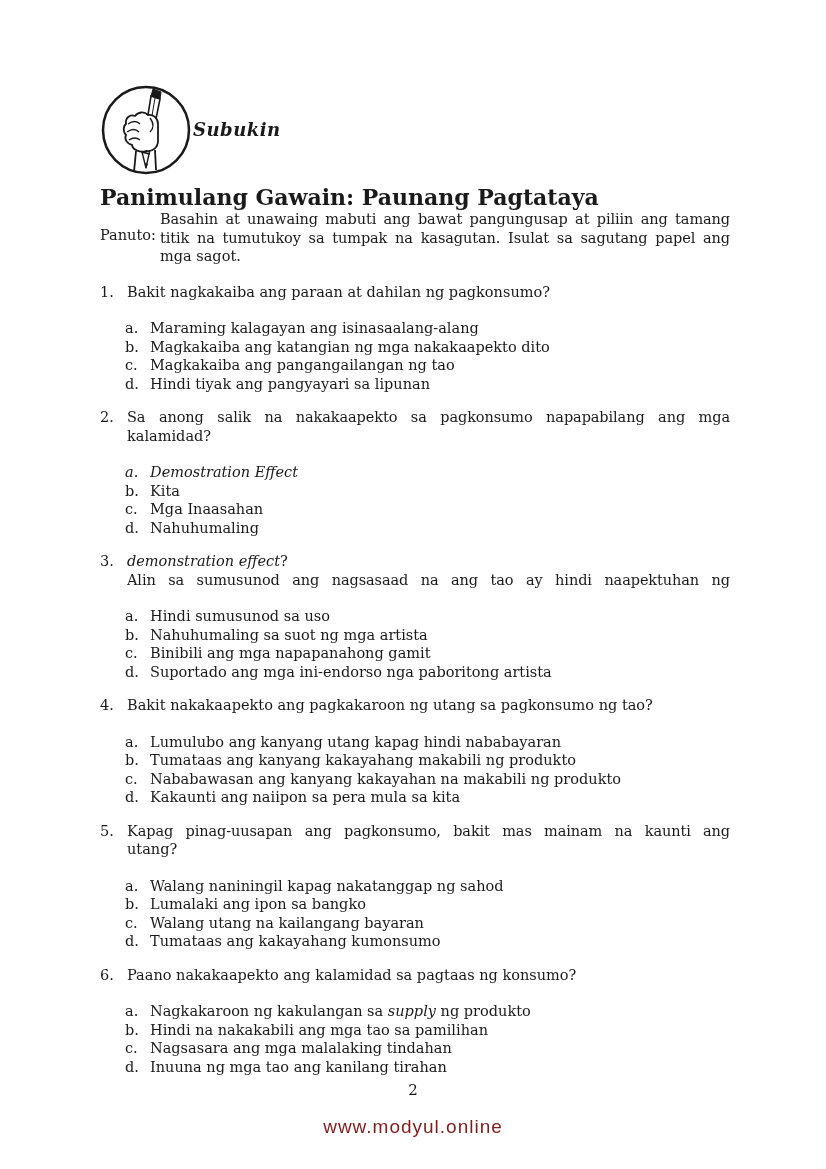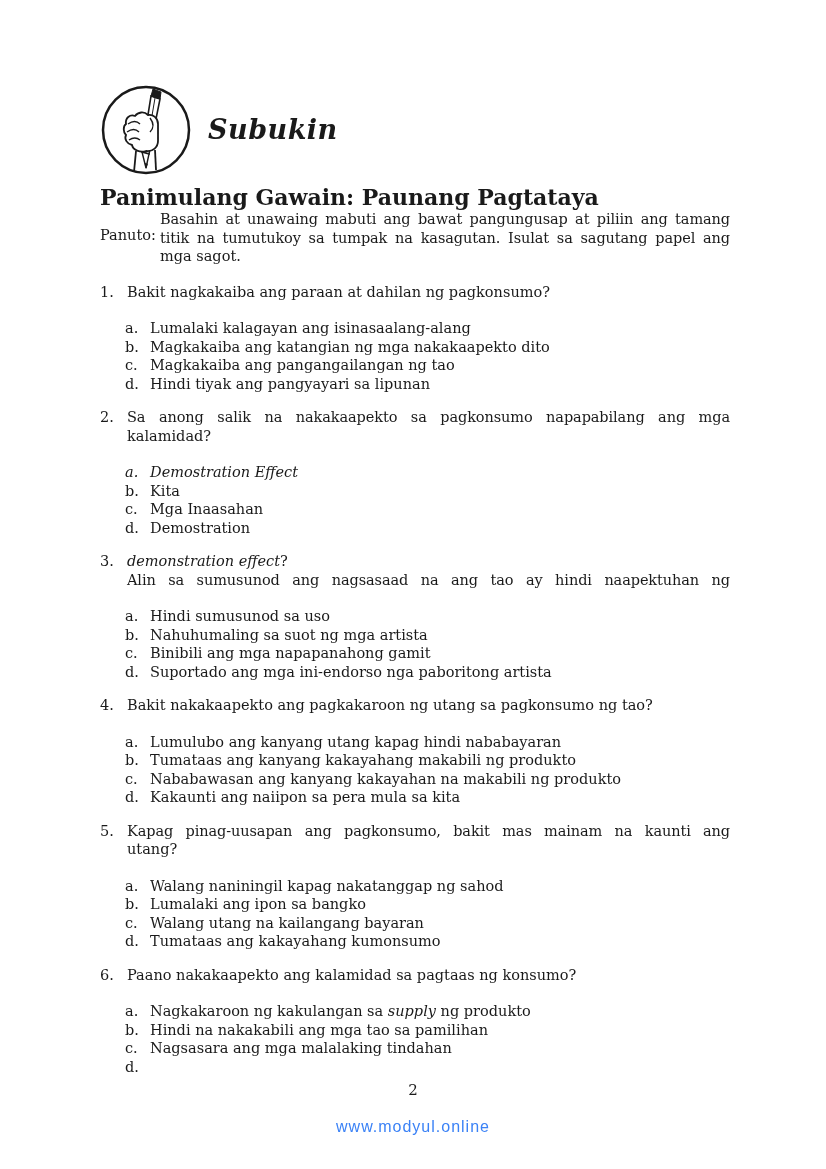--- a/index.html
+++ b/index.html
@@ -12,22 +12,22 @@
     font-family:"DejaVu Serif", serif;
     color:#1a1a1a;
     font-size:14.5px;
     line-height:18.5px;
   }
   .content { position:absolute; left:100px; top:84px; width:630px; }
 
   .header-row { display:flex; align-items:center; margin-bottom:10px; }
   .header-icon { flex:0 0 92px; }
   .section-title {
-    margin-left:16px;
-    font-size:27px; line-height:30px;
+    margin-left:1px;
+    font-size:18px; line-height:30px;
     font-weight:bold; font-style:italic;
     letter-spacing:0.5px;
   }
 
   .heading { font-size:22px; line-height:22px; font-weight:bold; margin-bottom:2px; }
 
   .panuto { position:relative; padding-left:60px; margin-bottom:17px; }
   .panuto-label { position:absolute; left:0; top:16px; }
   .pline { text-align:justify; }
   .fj { text-align:justify; text-align-last:justify; letter-spacing:-0.1px; }
@@ -43,22 +43,22 @@
   .it { font-style:italic; }
 
   .page-number {
     position:absolute; left:0; right:0; top:1081px;
     text-align:center; font-size:15px; color:#1a1a1a;
   }
   .watermark {
     position:absolute; left:0; right:0; top:1118px;
     text-align:center;
     font-family:"Liberation Sans", sans-serif;
-    font-size:16px; letter-spacing:1px;
-    color:#3b82f6;
+    font-size:19px; letter-spacing:1px;
+    color:#7f1d1d;
   }
 </style>
 </head>
 <body>
 
 <div class="page">
   <div class="content">
 
     <div class="header-row">
       <svg class="header-icon" width="92" height="92" viewBox="0 0 92 92" aria-hidden="true">
@@ -90,38 +90,38 @@
         </div>
     </div>
 
     <div class="questions" id="questions-list">
   <div class="question">
     <span class="qnum">1.</span>
     <div class="qtext">
             <div class="qline"><span>Bakit nagkakaiba ang paraan at dahilan ng pagkonsumo?</span></div>
           </div>
     <div class="options">
-            <div class="option"><span class="olet">a.</span><span><span>Lumalaki kalagayan ang isinasaalang-alang</span></span></div>
+            <div class="option"><span class="olet">a.</span><span><span>Maraming kalagayan ang isinasaalang-alang</span></span></div>
             <div class="option"><span class="olet">b.</span><span><span>Magkakaiba ang katangian ng mga nakakaapekto dito</span></span></div>
             <div class="option"><span class="olet">c.</span><span><span>Magkakaiba ang pangangailangan ng tao</span></span></div>
             <div class="option"><span class="olet">d.</span><span><span>Hindi tiyak ang pangyayari sa lipunan</span></span></div>
           </div>
   </div>
 
   <div class="question">
     <span class="qnum">2.</span>
     <div class="qtext">
             <div class="qline fj"><span>Sa anong salik na nakakaapekto sa pagkonsumo napapabilang ang mga</span></div>
             <div class="qline"><span>kalamidad?</span></div>
           </div>
     <div class="options">
             <div class="option"><span class="olet it">a.</span><span><span class="it">Demostration Effect</span></span></div>
             <div class="option"><span class="olet">b.</span><span><span>Kita</span></span></div>
             <div class="option"><span class="olet">c.</span><span><span>Mga Inaasahan</span></span></div>
-            <div class="option"><span class="olet">d.</span><span><span>Demostration</span></span></div>
+            <div class="option"><span class="olet">d.</span><span><span>Nahuhumaling</span></span></div>
           </div>
   </div>
 
   <div class="question">
     <span class="qnum">3.</span>
     <div class="qtext">
             <div class="qline"><span class="it">demonstration effect</span><span>?</span></div>
             <div class="qline fj"><span>Alin sa sumusunod ang nagsasaad na ang tao ay hindi naapektuhan ng</span></div>
           </div>
     <div class="options">
@@ -161,21 +161,21 @@
 
   <div class="question">
     <span class="qnum">6.</span>
     <div class="qtext">
             <div class="qline"><span>Paano nakakaapekto ang kalamidad sa pagtaas ng konsumo?</span></div>
           </div>
     <div class="options">
             <div class="option"><span class="olet">a.</span><span><span>Nagkakaroon ng kakulangan sa </span><span class="it">supply</span><span> ng produkto</span></span></div>
             <div class="option"><span class="olet">b.</span><span><span>Hindi na nakakabili ang mga tao sa pamilihan</span></span></div>
             <div class="option"><span class="olet">c.</span><span><span>Nagsasara ang mga malalaking tindahan</span></span></div>
-            <div class="option"><span class="olet">d.</span></div>
+            <div class="option"><span class="olet">d.</span><span><span>Inuuna ng mga tao ang kanilang tirahan</span></span></div>
           </div>
   </div>
 </div>
   </div>
 
   <div class="page-number">2</div>
   <div class="watermark">www.modyul.online</div>
 </div>
 
 </body></html>

